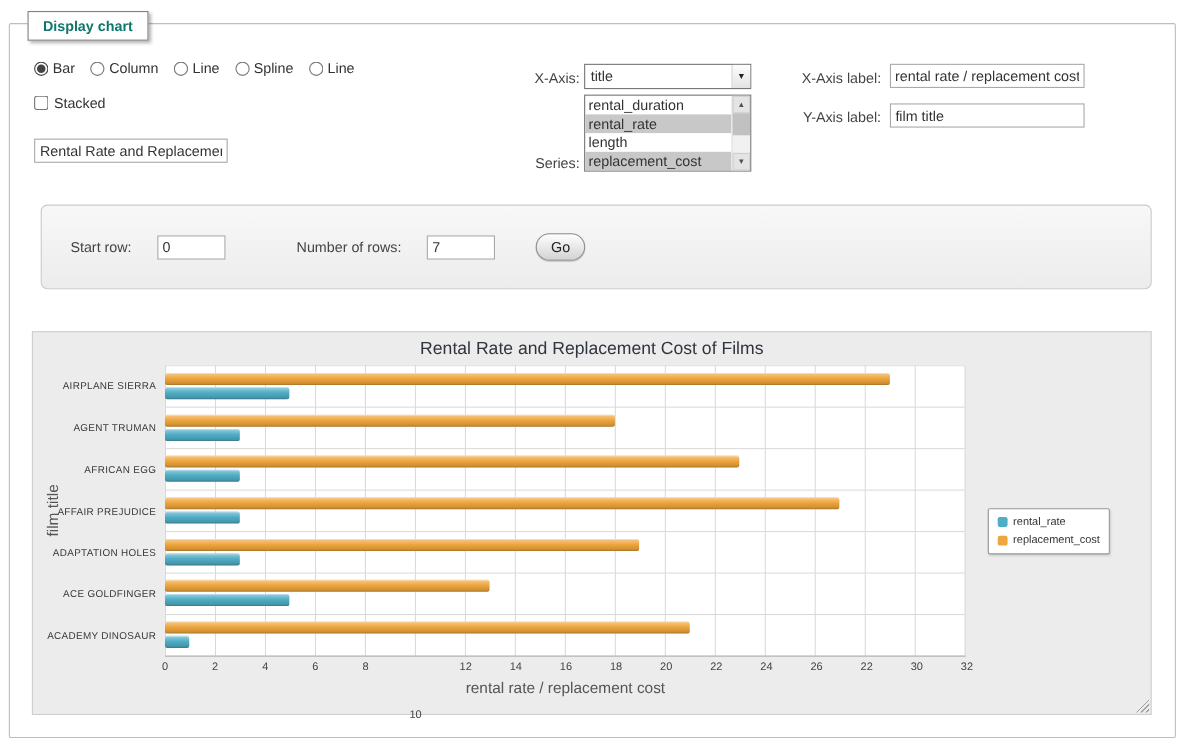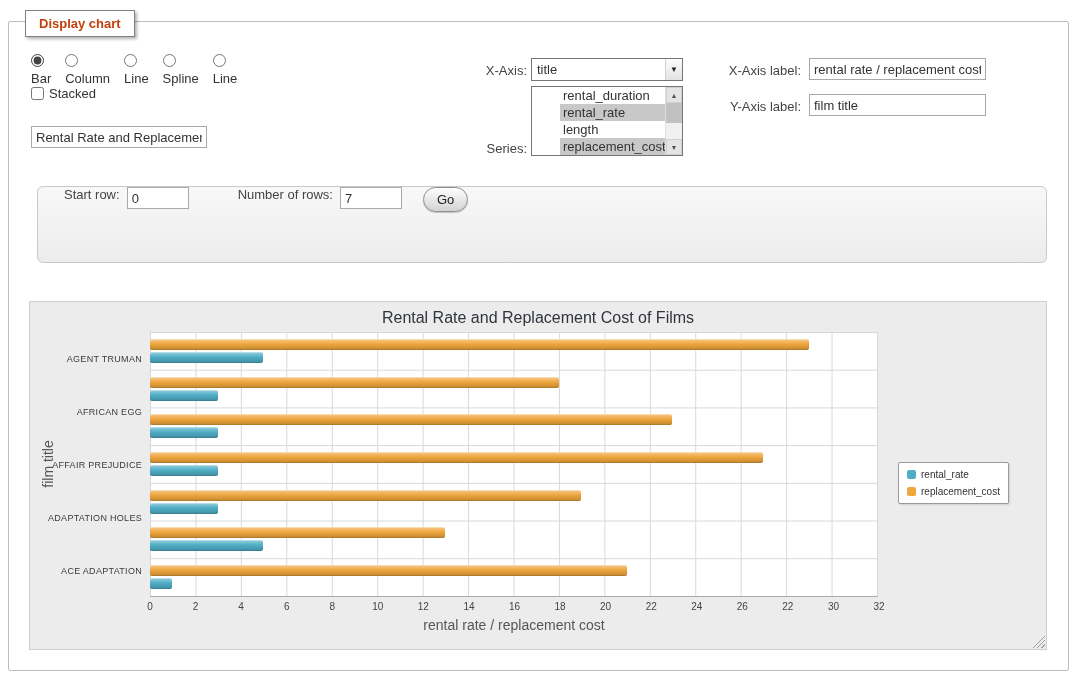--- a/index.html
+++ b/index.html
@@ -2,25 +2,25 @@
 <html><head>
 <meta charset="utf-8">
 <style>
   * { box-sizing: border-box; margin: 0; padding: 0; }
   html,body { width:1081px; height:681px; background:#fff; overflow:hidden;
               font-family:"Liberation Sans", sans-serif; font-size:13px; color:#333; }
   .frame { position:absolute; left:8px; top:21px; width:1061px; height:650px;
            border:1px solid #bdbdbd; border-radius:2px; background:#fff; }
   .legend-tab { position:absolute; left:16px; top:-12px; background:#fff;
                 border:1px solid #808080; padding:5px 13px; font-weight:bold;
-                font-size:13px; color:#c2410c; box-shadow:2px 2px 3px rgba(0,0,0,0.3); z-index:5; }
+                font-size:13px; color:#0f766e; box-shadow:2px 2px 3px rgba(0,0,0,0.3); z-index:5; }
 
   
   .radio-group { position:absolute; left:22px; top:32px; display:flex; gap:14px; align-items:center; }
-  .radio-label { display:flex; align-items:flex-start; gap:4px; cursor:default;flex-direction:column; }
+  .radio-label { display:flex; align-items:flex-end; gap:4px; cursor:default; }
   input[type="radio"], input[type="checkbox"] { accent-color:#444; width:13px; height:13px; }
   .stacked { position:absolute; left:22px; top:64px; display:flex; align-items:center; gap:5px; }
   .txt { border:1px solid #a9a9a9; background:#fff; font-family:"Liberation Sans",sans-serif;
          font-size:13px; color:#333; padding:2px 4px; height:22px; }
   .title-input { position:absolute; left:22px; top:104px; width:176px; }
 
   .lbl { position:absolute; width:138px; text-align:right; color:#444; }
   .xaxis-lbl  { left:380px; top:41px; }
   .series-lbl { left:380px; top:119px; }
   .xlabel-lbl { left:646px; top:41px; width:146px; }
@@ -31,34 +31,34 @@
   .combobox { position:absolute; left:522px; top:36px; width:152px; height:23px;
               border:1px solid #767676; background:#fff; display:flex; align-items:center; }
   .combobox-value { padding-left:5px; flex:1; }
   .combobox-btn { width:17px; height:100%; display:flex; align-items:center; justify-content:center;
                   font-size:8px; color:#222; background:linear-gradient(#fdfdfd,#e3e3e3);
                   border-left:1px solid #d2d2d2; }
 
   .listbox { position:absolute; left:522px; top:64px; width:152px; height:70px;
              border:1px solid #767676; background:#fff; display:flex; overflow:hidden; }
   .listbox-options { flex:1; overflow:hidden; }
-  .opt { height:17px; line-height:17px; padding:0 3px; white-space:nowrap;margin-left:28px; }
+  .opt { height:17px; line-height:17px; padding:0 3px; white-space:nowrap; }
   .opt.sel { background:#c8c8c8; }
   .listbox-scrollbar { width:17px; background:#f1f1f1; border-left:1px solid #e0e0e0;
                        display:flex; flex-direction:column; position:relative; }
   .sb-btn { height:16px; display:flex; align-items:center; justify-content:center;
             font-size:7px; color:#505050; background:#e4e4e4; border:1px solid #cfcfcf; }
   .sb-down { margin-top:auto; }
   .sb-thumb { height:20px; background:#c1c1c1; }
 
   
   .row-panel { position:absolute; left:28px; top:164px; width:1010px; height:77px;
                border:1px solid #c9c9c9; border-radius:6px;
                background:linear-gradient(#f8f8f8,#ececec);
-               display:flex; padding-left:26px; gap:7px; color:#444; }
+               display:flex; align-items:center; padding-left:26px; gap:23px; color:#444; }
   .row-panel .txt { width:62px; }
   .gap-left { margin-left:10px;padding-left:32px; }
   .go-btn { margin-left:14px; padding:3px 13px; height:25px; font-size:13px; color:#222;
             border:1px solid #8f8f8f; border-radius:13px; cursor:pointer;
             background:linear-gradient(#fefefe,#d3d3d3);
             box-shadow:0 1px 1px rgba(0,0,0,0.2); font-family:"Liberation Sans",sans-serif; }
 
   
   .chart-panel { position:absolute; left:20px; top:279px; width:1018px; height:349px;
                  background:#ececec; border:1px solid #cfcfcf; }
@@ -166,25 +166,27 @@
     <input class="txt" value="0" style="">
     <span class="gap-left">Number of rows:</span>
     <input class="txt" value="7" style="">
     <button class="go-btn">Go</button>
   </div>
 
   <div class="chart-panel">
     <div class="chart-title">Rental Rate and Replacement Cost of Films</div>
     <div class="y-axis-title">film title</div>
     <div class="category-labels">
+        <div class="cat-label">AIRPLANE SIERRA</div>
         <div class="cat-label">AGENT TRUMAN</div>
         <div class="cat-label">AFRICAN EGG</div>
         <div class="cat-label">AFFAIR PREJUDICE</div>
         <div class="cat-label">ADAPTATION HOLES</div>
-        <div class="cat-label">ACE ADAPTATION</div>
+        <div class="cat-label">ACE GOLDFINGER</div>
+        <div class="cat-label">ACADEMY DINOSAUR</div>
       </div>
     <div class="plot-area">
       <div class="bands">
           <div class="band">
             <div class="bar" style="width: 90.5938%; background: linear-gradient(color-mix(in srgb, rgb(239, 166, 60) 60%, white), rgb(239, 166, 60) 45%, color-mix(in srgb, rgb(239, 166, 60) 82%, black));"></div>
             <div class="bar" style="width: 15.5938%; background: linear-gradient(color-mix(in srgb, rgb(79, 174, 198) 60%, white), rgb(79, 174, 198) 45%, color-mix(in srgb, rgb(79, 174, 198) 82%, black));"></div>
           </div>
           <div class="band">
             <div class="bar" style="width: 56.2187%; background: linear-gradient(color-mix(in srgb, rgb(239, 166, 60) 60%, white), rgb(239, 166, 60) 45%, color-mix(in srgb, rgb(239, 166, 60) 82%, black));"></div>
             <div class="bar" style="width: 9.34375%; background: linear-gradient(color-mix(in srgb, rgb(79, 174, 198) 60%, white), rgb(79, 174, 198) 45%, color-mix(in srgb, rgb(79, 174, 198) 82%, black));"></div>
@@ -210,21 +212,21 @@
             <div class="bar" style="width: 3.09375%; background: linear-gradient(color-mix(in srgb, rgb(79, 174, 198) 60%, white), rgb(79, 174, 198) 45%, color-mix(in srgb, rgb(79, 174, 198) 82%, black));"></div>
           </div>
         </div>
     </div>
     <div class="x-ticks">
         <span class="tick-label" style="left: 0%;">0</span>
         <span class="tick-label" style="left: 6.25%;">2</span>
         <span class="tick-label" style="left: 12.5%;">4</span>
         <span class="tick-label" style="left: 18.75%;">6</span>
         <span class="tick-label" style="left: 25%;">8</span>
-        <span class="tick-label" style="left: 31.25%;">10</span>
+        <span class="tick-label" style="left: 31.25%; margin-top: 44px;">10</span>
         <span class="tick-label" style="left: 37.5%;">12</span>
         <span class="tick-label" style="left: 43.75%;">14</span>
         <span class="tick-label" style="left: 50%;">16</span>
         <span class="tick-label" style="left: 56.25%;">18</span>
         <span class="tick-label" style="left: 62.5%;">20</span>
         <span class="tick-label" style="left: 68.75%;">22</span>
         <span class="tick-label" style="left: 75%;">24</span>
         <span class="tick-label" style="left: 81.25%;">26</span>
         <span class="tick-label" style="left: 87.5%;">22</span>
         <span class="tick-label" style="left: 93.75%; text-align: right;">30</span>

